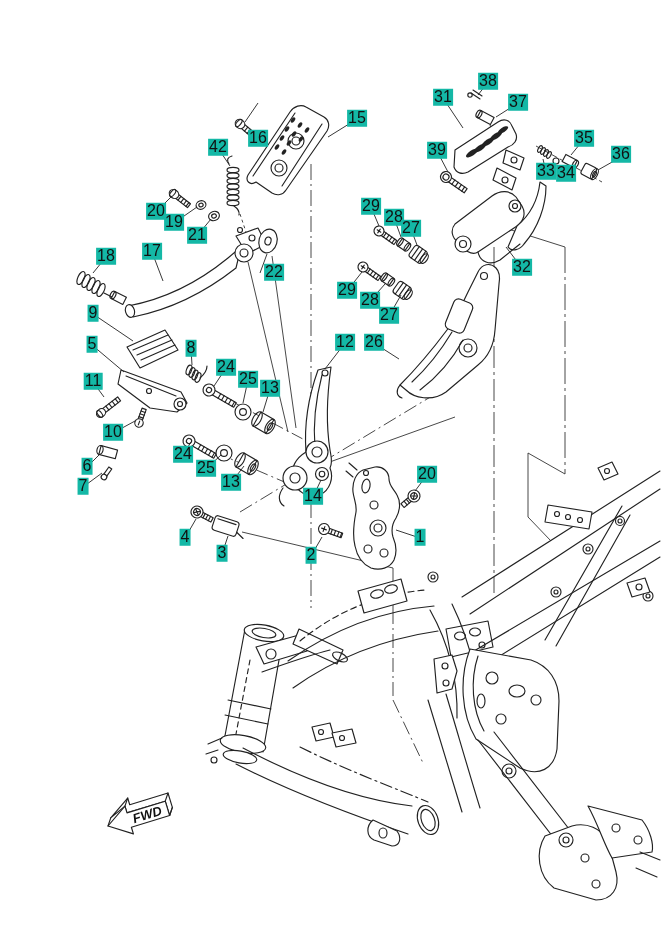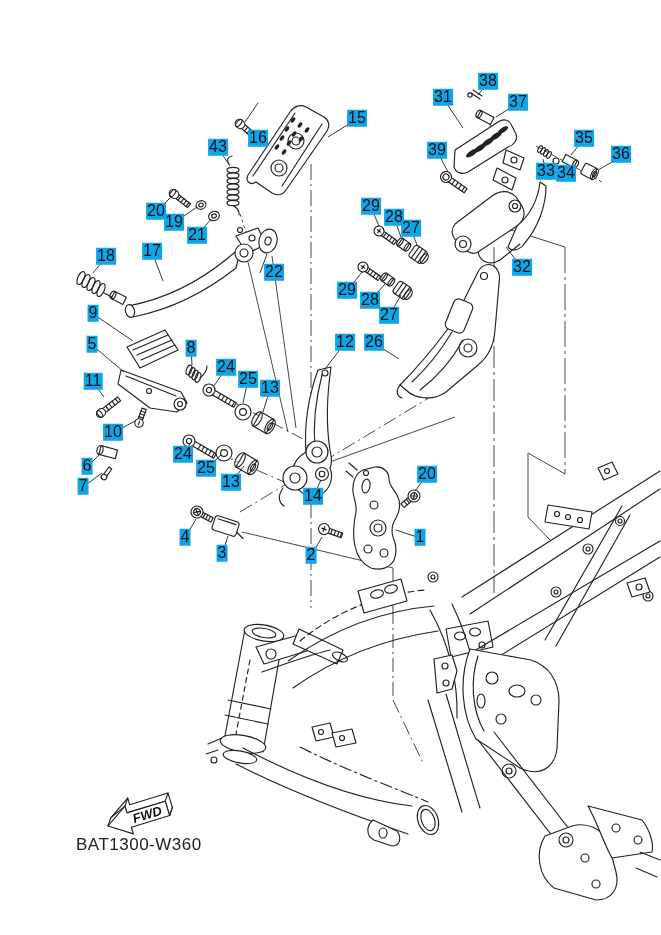--- a/index.html
+++ b/index.html
@@ -4,21 +4,21 @@
 <style>
   html,body{margin:0;padding:0;background:#fff;}
   .stage{position:relative;width:661px;height:935px;background:#fff;overflow:hidden;
          font-family:"Liberation Sans",sans-serif;}
   .stage svg{position:absolute;left:0;top:0;}
   .p{fill:#fff;stroke:#222;stroke-width:1.15;stroke-linejoin:round;stroke-linecap:round;}
   .n{fill:none;stroke:#222;stroke-width:1.15;stroke-linejoin:round;stroke-linecap:round;}
   .thin{fill:none;stroke:#333;stroke-width:0.9;}
   .dk{fill:#222;stroke:none;}
   .callout{position:absolute;transform:translate(-50%,-55%);font-size:16px;color:#111;
-           background:#0ea5e9;padding:0 1px;line-height:1.05;z-index:5;}
+           background:#14b8a6;padding:0 1px;line-height:1.05;z-index:5;}
   .drawing-code{position:absolute;left:76px;top:835px;font-size:17px;color:#222;
                 letter-spacing:0.5px;z-index:5;}
 </style>
 </head>
 <body>
 
 <div class="stage">
 
 <svg width="661" height="935" viewBox="0 0 661 935">
 
@@ -499,21 +499,21 @@
         <line x1="420" y1="538" x2="396" y2="530" stroke="#222222" stroke-width="0.9"></line>
       </g>
 </svg>
 
 <div id="callout-layer">
       <div class="callout" style="left: 258px; top: 103px; margin-top: 36px;">16</div>
       <div class="callout" style="left: 357px; top: 119px;">15</div>
       <div class="callout" style="left: 488px; top: 82px;">38</div>
       <div class="callout" style="left: 443px; top: 98px;">31</div>
       <div class="callout" style="left: 518px; top: 103px;">37</div>
-      <div class="callout" style="left: 218px; top: 148px;">43</div>
+      <div class="callout" style="left: 218px; top: 148px;">42</div>
       <div class="callout" style="left: 584px; top: 139px;">35</div>
       <div class="callout" style="left: 621px; top: 155px;">36</div>
       <div class="callout" style="left: 437px; top: 151px;">39</div>
       <div class="callout" style="left: 546px; top: 172px;">33</div>
       <div class="callout" style="left: 566px; top: 174px;">34</div>
       <div class="callout" style="left: 156px; top: 212px;">20</div>
       <div class="callout" style="left: 174px; top: 223px;">19</div>
       <div class="callout" style="left: 197px; top: 236px;">21</div>
       <div class="callout" style="left: 371px; top: 207px;">29</div>
       <div class="callout" style="left: 394px; top: 218px;">28</div>
@@ -541,15 +541,14 @@
       <div class="callout" style="left: 87px; top: 467px;">6</div>
       <div class="callout" style="left: 83px; top: 487px;">7</div>
       <div class="callout" style="left: 313px; top: 497px;">14</div>
       <div class="callout" style="left: 427px; top: 475px;">20</div>
       <div class="callout" style="left: 185px; top: 538px;">4</div>
       <div class="callout" style="left: 222px; top: 554px;">3</div>
       <div class="callout" style="left: 311px; top: 556px;">2</div>
       <div class="callout" style="left: 420px; top: 538px;">1</div>
     </div>
 
-<div class="drawing-code">BAT1300-W360</div>
 
 </div>
 
 </body></html>

